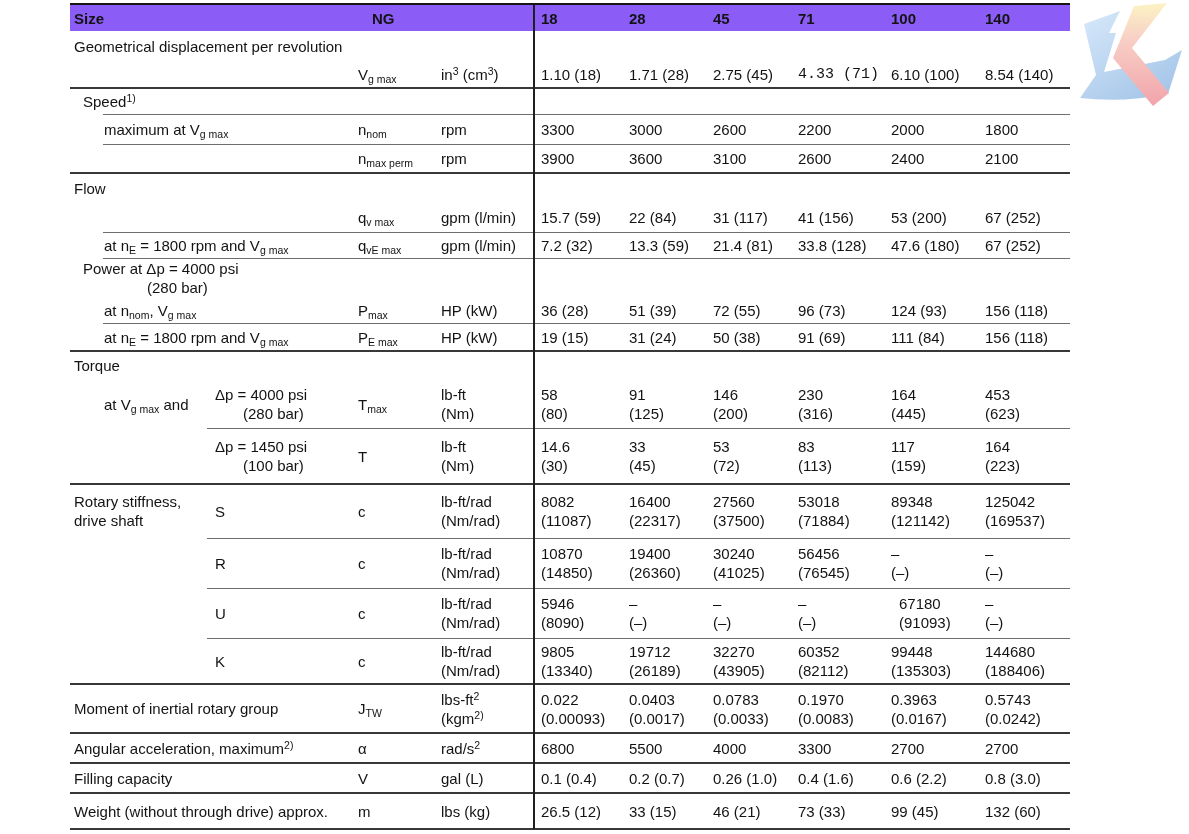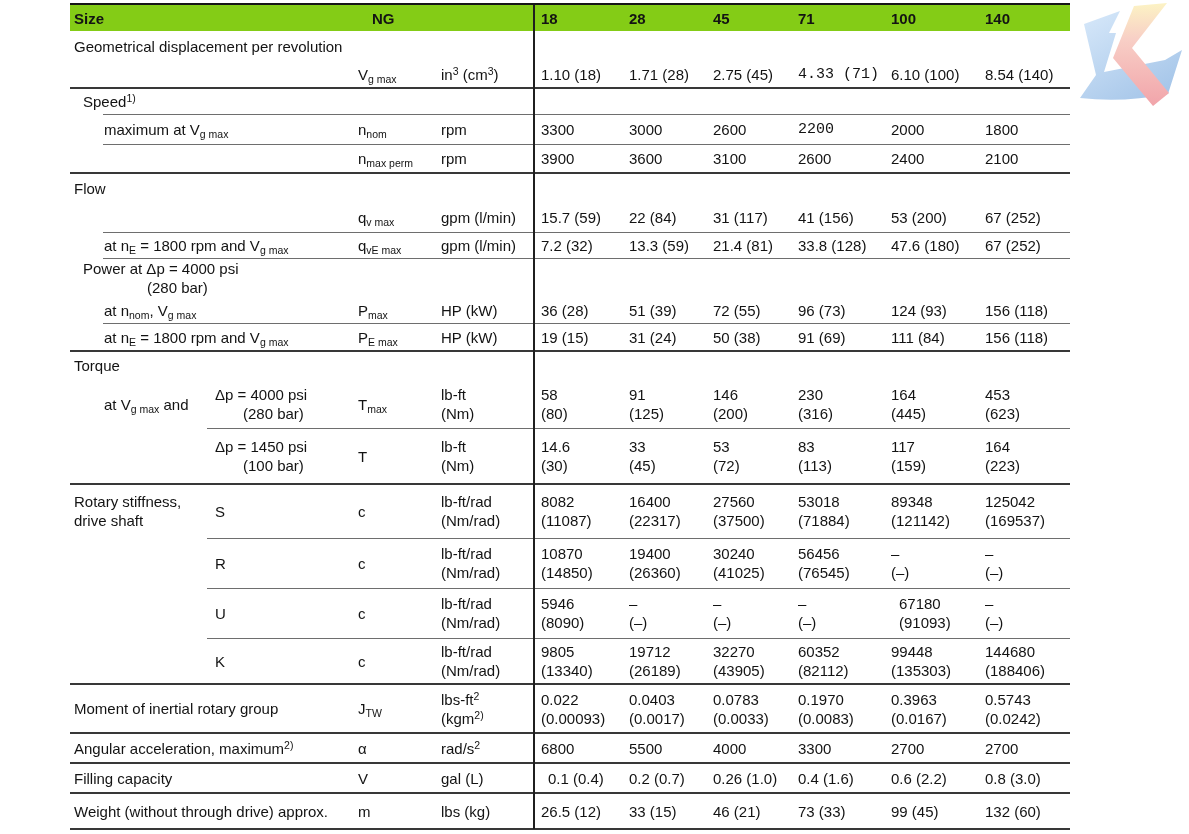--- a/index.html
+++ b/index.html
@@ -10,21 +10,21 @@
   }
   .spec-table {
     position:absolute; left:70px; top:3px; width:1000px;
     border-top:2.6px solid #161616;
   }
   .t-row {
     position:relative; display:grid;
     grid-template-columns:137px 143px 87px 96px 88px 84px 85px 93px 94px 93px;
     align-items:center; font-size:15px; line-height:19px;
   }
-  .t-header { height:26px; background:#84cc16; font-weight:bold; }
+  .t-header { height:26px; background:#8b5cf6; font-weight:bold; }
   .hcell-size { grid-column:1/3; padding-left:4px; }
   .hcell-ng   { grid-column:3/5; padding-left:22px; }
   .hcell-val  { padding-left:8px; }
   .c-label    { grid-column:1/3; }
   .c-label.section { grid-column:1/5; }
   .c-leftlabel{ grid-column:1; }
   .c-sublabel { grid-column:2; padding-left:8px; }
   .c-sublabel .ind { padding-left:28px; }
   .c-symbol   { grid-column:3; padding-left:8px; }
   .c-unit     { grid-column:4; padding-left:4px; }
@@ -76,21 +76,21 @@
     </div>
     <div class="t-row" style="height: 30px;">
       <div class="c-label" style="padding-left: 34px;">maximum at V<sub>g max</sub></div>
       <div class="c-symbol" style="grid-column: 3;">n<sub>nom</sub></div>
       <div class="c-unit" style="grid-column: 4;">
         <div>rpm</div>
       </div>
       <div class="c-val" style="grid-column: 5;">3300</div>
       <div class="c-val" style="grid-column: 6;">3000</div>
       <div class="c-val" style="grid-column: 7;">2600</div>
-      <div class="c-val" style="grid-column: 8; font-family: Liberation Mono, monospace;">2200</div>
+      <div class="c-val" style="grid-column: 8;">2200</div>
       <div class="c-val" style="grid-column: 9;">2000</div>
       <div class="c-val" style="grid-column: 10;">1800</div>
       <div class="rule light" style="left: 33px;"></div>
     </div>
     <div class="t-row" style="height: 29px;">
       <div class="c-symbol" style="grid-column: 3;">n<sub>max perm</sub></div>
       <div class="c-unit" style="grid-column: 4;">
         <div>rpm</div>
       </div>
       <div class="c-val" style="grid-column: 5;">3900</div>
@@ -434,21 +434,21 @@
       <div class="c-val" style="grid-column: 9;">2700</div>
       <div class="c-val" style="grid-column: 10;">2700</div>
       <div class="rule strong" style="left: 0px;"></div>
     </div>
     <div class="t-row" style="height: 30px;">
       <div class="c-label" style="padding-left: 4px;">Filling capacity</div>
       <div class="c-symbol" style="grid-column: 3;">V</div>
       <div class="c-unit" style="grid-column: 4;">
         <div>gal (L)</div>
       </div>
-      <div class="c-val" style="grid-column: 5; margin-left: 7px;">0.1 (0.4)</div>
+      <div class="c-val" style="grid-column: 5;">0.1 (0.4)</div>
       <div class="c-val" style="grid-column: 6;">0.2 (0.7)</div>
       <div class="c-val" style="grid-column: 7;">0.26 (1.0)</div>
       <div class="c-val" style="grid-column: 8;">0.4 (1.6)</div>
       <div class="c-val" style="grid-column: 9;">0.6 (2.2)</div>
       <div class="c-val" style="grid-column: 10;">0.8 (3.0)</div>
       <div class="rule strong" style="left: 0px;"></div>
     </div>
     <div class="t-row" style="height: 36px;">
       <div class="c-label" style="padding-left: 4px;">Weight (without through drive) approx.</div>
       <div class="c-symbol" style="grid-column: 3;">m</div>

